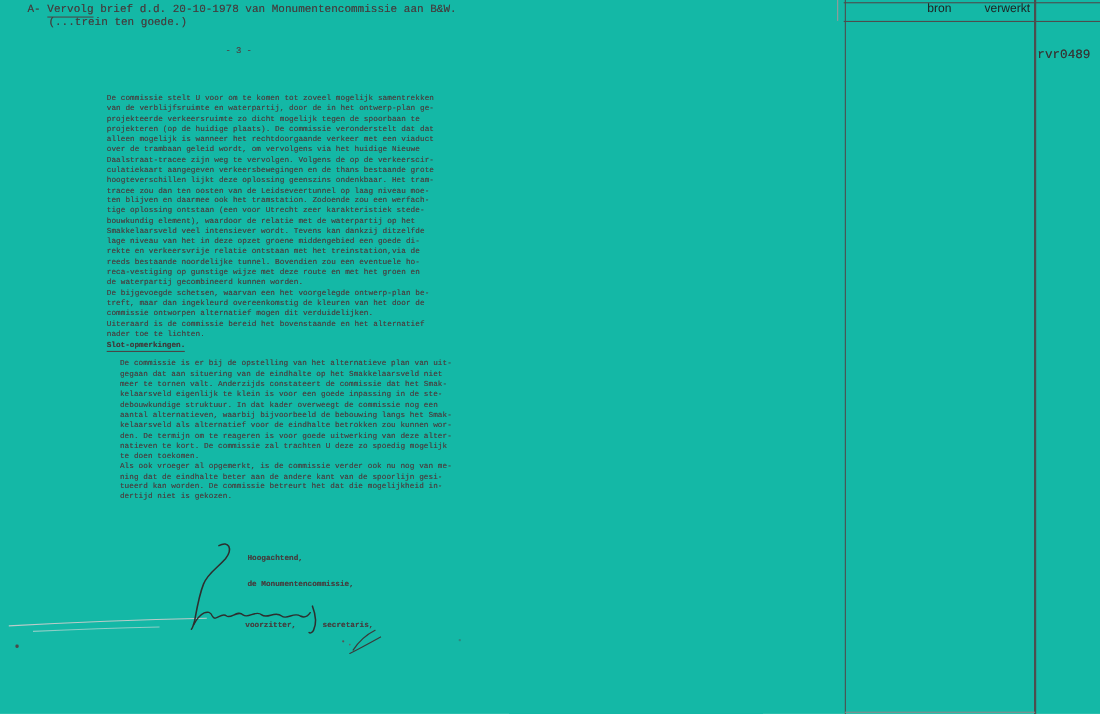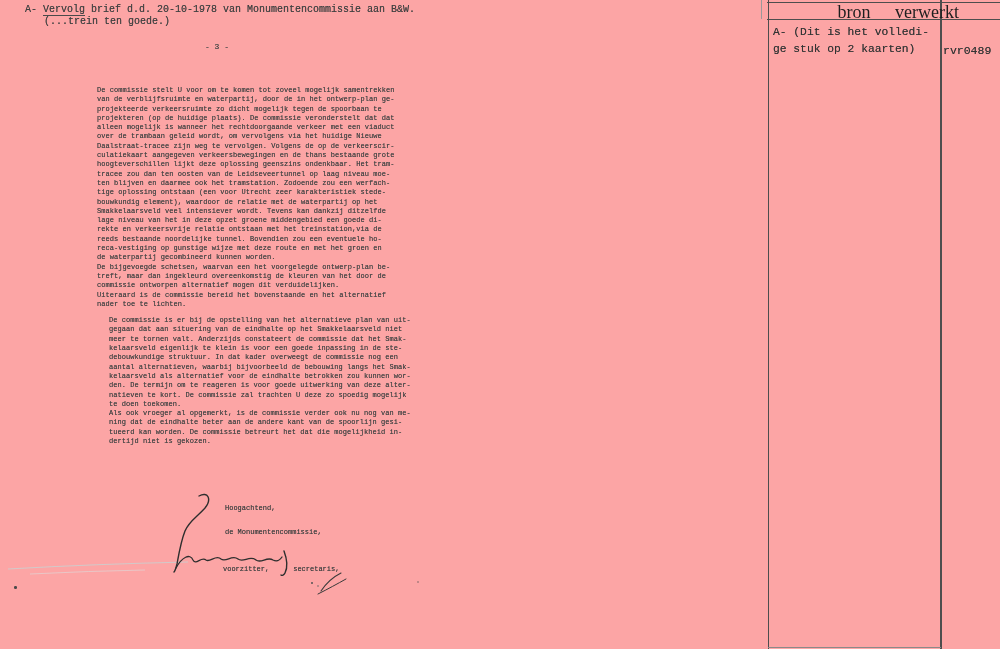--- a/index.html
+++ b/index.html
@@ -1,19 +1,19 @@
 <!DOCTYPE html>
 <html><head>
 <meta charset="utf-8">
 <style>
   html,body{margin:0;padding:0;}
   .page{
     position:relative;
     width:1000px;height:649px;
-    background:#fca5a5;
+    background:#14b8a6;
     overflow:hidden;
     font-family:"Liberation Mono","DejaVu Sans Mono",monospace;
     color:#454545;
   }
   
   .tw{ text-shadow:0 0 .5px rgba(70,70,70,.75); }
 
   
   .letter-header{ position:absolute; left:25px; top:4px; font-size:10px; line-height:12px; white-space:pre; color:#414141;}
   .letter-header .u{ border-bottom:1px solid #4a4a4a; }
@@ -24,52 +24,53 @@
   .body-block{ position:absolute; left:97px; top:86px; width:312px; }
   .sec-heading{ font-size:7px; line-height:9.3px; font-weight:bold; color:#3d3d3d; }
   .sec-heading span{ display:inline-block; border-bottom:1px solid #474747; }
   .lines{ white-space:pre; }
   .lines-1{ }
   .h2{ margin-top:1px; }
   .lines-2{ margin-top:7px;margin-left:12px; }
   .tl{ font-size:7px; height:9.3px; line-height:9.3px; white-space:pre; letter-spacing:0.05px; }
 
   
-  .closing-line{ position:absolute; font-size:7px; line-height:9px; white-space:pre; color:#424242; }
+  .closing-line{ position:absolute; font-size:7px; line-height:9px; white-space:pre; color:#424242;font-weight:bold; }
   .sal{ left:225px; top:504px; }
   .org{ left:225px; top:528px; }
   .roles{ left:223px; top:565px; }
   .roles .gap{ display:inline-block; width:24px; }
   .sig-svg{ position:absolute; left:0; top:0; pointer-events:none; }
 
   
   .vline{ position:absolute; background:#4d4d4d; width:1.5px; }
   .hline{ position:absolute; background:#4d4d4d; height:1.4px; }
   .vline-ghost{ position:absolute; background:#9a9a9a; width:1px; }
   .hline-bottom{ position:absolute; background:#8a8a8a; height:1px; }
-  .col-label{ position:absolute; top:2px; font-family:Liberation Serif, serif; font-size:18px; color:#1f1f1f; }
+  .col-label{ position:absolute; top:2px; font-family:Liberation Sans, sans-serif; font-size:11px; color:#1f1f1f; }
   .col-bron{ left:768px; width:172px; text-align:center; }
   .col-verwerkt{ left:895px; }
   .card-bron{ position:absolute; left:773px; top:24px; font-size:11.3px; line-height:17px; white-space:pre; color:#333; }
   .card-verwerkt{ position:absolute; left:943px; top:44px; font-size:11.5px; white-space:pre; color:#333;text-align:right; }
 
   
   .speck{ position:absolute; border-radius:50%; background:#4a4a4a; }
 </style>
 </head>
 <body>
 
 <div class="page">
 
   <div class="letter-header tw"><span>A- </span><span class="u">Vervolg</span><span> brief d.d. 20-10-1978 van Monumentencommissie aan B&amp;W.</span></div>
   <div class="letter-sub tw">(...trein ten goede.)</div>
   <div class="page-no tw">- 3 -</div>
 
   <div class="body-block tw">
     <div class="lines lines-1"><div class="tl">De commissie stelt U voor om te komen tot zoveel mogelijk samentrekken</div><div class="tl">van de verblijfsruimte en waterpartij, door de in het ontwerp-plan ge-</div><div class="tl">projekteerde verkeersruimte zo dicht mogelijk tegen de spoorbaan te</div><div class="tl">projekteren (op de huidige plaats). De commissie veronderstelt dat dat</div><div class="tl">alleen mogelijk is wanneer het rechtdoorgaande verkeer met een viaduct</div><div class="tl">over de trambaan geleid wordt, om vervolgens via het huidige Nieuwe</div><div class="tl">Daalstraat-tracee zijn weg te vervolgen. Volgens de op de verkeerscir-</div><div class="tl">culatiekaart aangegeven verkeersbewegingen en de thans bestaande grote</div><div class="tl">hoogteverschillen lijkt deze oplossing geenszins ondenkbaar. Het tram-</div><div class="tl">tracee zou dan ten oosten van de Leidseveertunnel op laag niveau moe-</div><div class="tl">ten blijven en daarmee ook het tramstation. Zodoende zou een werfach-</div><div class="tl">tige oplossing ontstaan (een voor Utrecht zeer karakteristiek stede-</div><div class="tl">bouwkundig element), waardoor de relatie met de waterpartij op het</div><div class="tl">Smakkelaarsveld veel intensiever wordt. Tevens kan dankzij ditzelfde</div><div class="tl">lage niveau van het in deze opzet groene middengebied een goede di-</div><div class="tl">rekte en verkeersvrije relatie ontstaan met het treinstation,via de</div><div class="tl">reeds bestaande noordelijke tunnel. Bovendien zou een eventuele ho-</div><div class="tl">reca-vestiging op gunstige wijze met deze route en met het groen en</div><div class="tl">de waterpartij gecombineerd kunnen worden.</div><div class="tl">De bijgevoegde schetsen, waarvan een het voorgelegde ontwerp-plan be-</div><div class="tl">treft, maar dan ingekleurd overeenkomstig de kleuren van het door de</div><div class="tl">commissie ontworpen alternatief mogen dit verduidelijken.</div><div class="tl">Uiteraard is de commissie bereid het bovenstaande en het alternatief</div><div class="tl">nader toe te lichten.</div></div>
+    <div class="sec-heading h2"><span>Slot-opmerkingen.</span></div>
     <div class="lines lines-2"><div class="tl">De commissie is er bij de opstelling van het alternatieve plan van uit-</div><div class="tl">gegaan dat aan situering van de eindhalte op het Smakkelaarsveld niet</div><div class="tl">meer te tornen valt. Anderzijds constateert de commissie dat het Smak-</div><div class="tl">kelaarsveld eigenlijk te klein is voor een goede inpassing in de ste-</div><div class="tl">debouwkundige struktuur. In dat kader overweegt de commissie nog een</div><div class="tl">aantal alternatieven, waarbij bijvoorbeeld de bebouwing langs het Smak-</div><div class="tl">kelaarsveld als alternatief voor de eindhalte betrokken zou kunnen wor-</div><div class="tl">den. De termijn om te reageren is voor goede uitwerking van deze alter-</div><div class="tl">natieven te kort. De commissie zal trachten U deze zo spoedig mogelijk</div><div class="tl">te doen toekomen.</div><div class="tl">Als ook vroeger al opgemerkt, is de commissie verder ook nu nog van me-</div><div class="tl">ning dat de eindhalte beter aan de andere kant van de spoorlijn gesi-</div><div class="tl">tueerd kan worden. De commissie betreurt het dat die mogelijkheid in-</div><div class="tl">dertijd niet is gekozen.</div></div>
   </div>
 
   <div class="closing-line sal tw">Hoogachtend,</div>
   <div class="closing-line org tw">de Monumentencommissie,</div>
   <div class="closing-line roles tw"><span>voorzitter,</span><span class="gap"></span><span>secretaris,</span></div>
 
   <svg class="sig-svg" width="1000" height="649" viewBox="0 0 1000 649">
 
     <path d="M8,569 Q95,564 188,562" stroke="#cdcdcd" stroke-width="1" fill="none" opacity="0.9"></path>
@@ -90,19 +91,18 @@
   <div class="vline" style="left:767.5px;top:0;height:649px;"></div>
   <div class="vline-ghost" style="left:761px;top:0;height:19px;"></div>
   <div class="vline" style="left:940px;top:0;height:649px;"></div>
   <div class="hline" style="left:767px;top:1.5px;width:233px;"></div>
   <div class="hline" style="left:767px;top:18.5px;width:233px;"></div>
   <div class="hline-bottom" style="left:768px;top:647px;width:173px;"></div>
 
   <div class="col-label col-bron">bron</div>
   <div class="col-label col-verwerkt">verwerkt</div>
 
-  <div class="card-bron tw"><span>A- (Dit is het volledi-</span><br><span>ge stuk op 2 kaarten)</span></div>
   <div class="card-verwerkt tw">rvr0489</div>
 
   <div class="speck" style="left:14px;top:586px;width:2.5px;height:2.5px;"></div>
   <div class="speck" style="left:417px;top:581px;width:1.5px;height:1.5px;opacity:.4;"></div>
 
 </div>
 
 </body></html>

